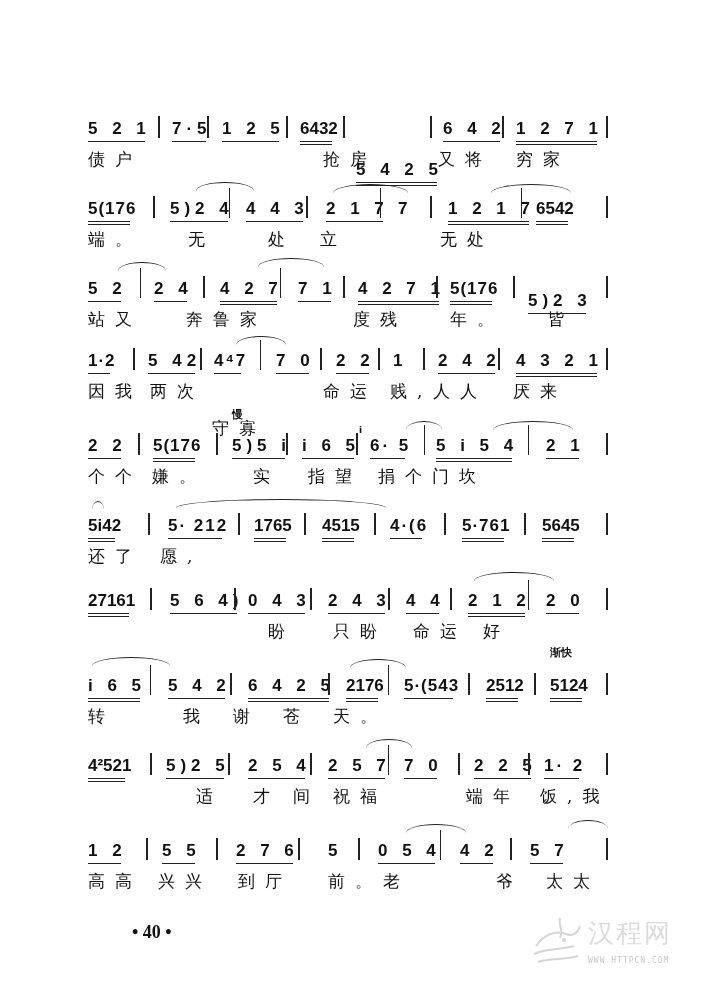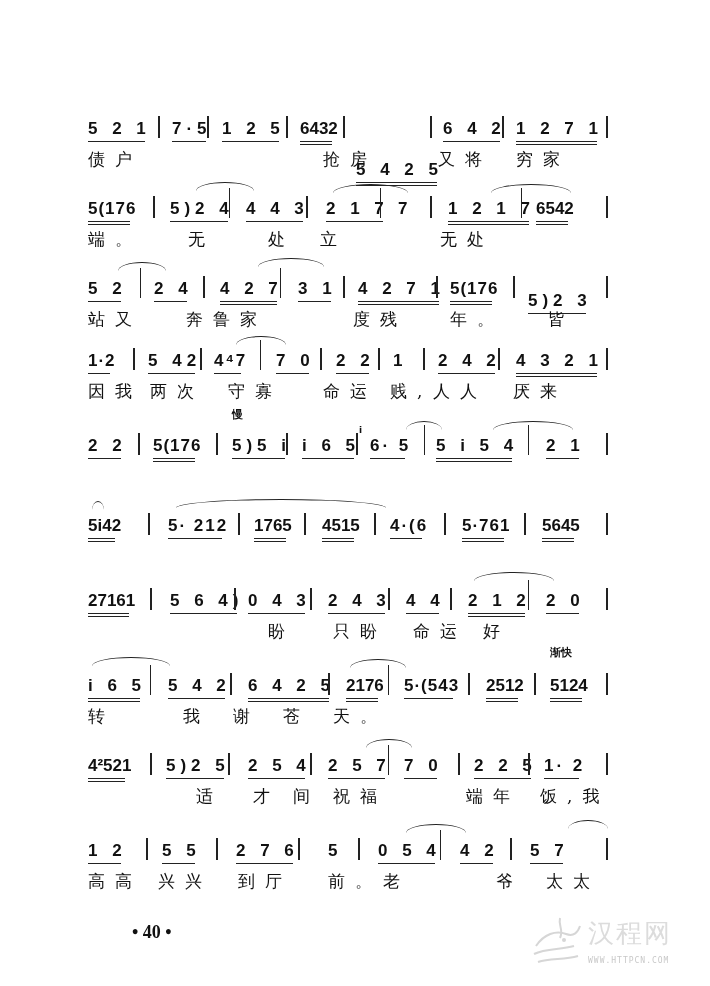--- a/index.html
+++ b/index.html
@@ -91,21 +91,21 @@
   <div class="row" style="top:268px;">
     <div class="notes">
       <div class="m" style="left:0px;"><span>5 2</span><i class="u1"></i></div>
       <div class="slur" style="left:30px; top:-6px; width:48px;"></div>
       <div class="bar" style="left:52px; top:0; height:30px; width:1px;"></div>
       <div class="m" style="left:66px;"><span>2 4</span><i class="u1"></i></div>
       <div class="bar" style="left:115px;"></div>
       <div class="m" style="left:132px;"><span>4 2 7</span><i class="u1"></i><i class="u2"></i></div>
       <div class="slur" style="left:170px; top:-10px; width:66px;"></div>
       <div class="bar" style="left:192px; top:0; height:30px; width:1px;"></div>
-      <div class="m" style="left:210px;"><span>3 1</span><i class="u1"></i></div>
+      <div class="m" style="left:210px;"><span>7 1</span><i class="u1"></i></div>
       <div class="bar" style="left:255px;"></div>
       <div class="m" style="left:270px;"><span>4 2 7 1</span><i class="u1"></i><i class="u2"></i></div>
       <div class="bar" style="left:348px;"></div>
       <div class="m" style="left:362px; letter-spacing:1px;"><span>5(176</span><i class="u1"></i><i class="u2"></i></div>
       <div class="bar" style="left:425px;"></div>
       <div class="m" style="left:440px;margin-top:12px;"><span>5)2 3</span><i class="u1"></i></div>
       <div class="bar" style="left:518px;"></div>
     </div>
     <div class="lyrics">
       <span class="ly" style="left:0px;">站又</span>
@@ -132,21 +132,21 @@
       <div class="m" style="left:305px;"><span>1</span></div>
       <div class="bar" style="left:335px;"></div>
       <div class="m" style="left:350px;"><span>2 4 2</span><i class="u1"></i></div>
       <div class="bar" style="left:410px;"></div>
       <div class="m" style="left:428px;"><span>4 3 2 1</span><i class="u1"></i><i class="u2"></i></div>
       <div class="bar" style="left:518px;"></div>
     </div>
     <div class="lyrics">
       <span class="ly" style="left:0px;">因我</span>
       <span class="ly" style="left:62px;">两次</span>
-      <span class="ly" style="left:140px;">守寡</span>
+      <span class="ly" style="left:124px;margin-top:37px;">守寡</span>
       <span class="ly" style="left:235px;">命运</span>
       <span class="ly" style="left:302px;">贱,</span>
       <span class="ly" style="left:345px;">人人</span>
       <span class="ly" style="left:425px;">厌来</span>
     </div>
   </div>
 
   <div class="row" style="top:425px;">
     <span class="mark" style="left:144px; top:-18px;">慢</span>
     <div class="notes">
@@ -161,20 +161,27 @@
       <span class="mark" style="left:271px; top:0px; font-size:9px;">i</span>
       <div class="m" style="left:282px; letter-spacing:3px;"><span>6· 5</span><i class="u1"></i></div>
       <div class="slur" style="left:318px; top:-4px; width:36px;"></div>
       <div class="bar" style="left:336px; top:0; height:30px; width:1px;"></div>
       <div class="m" style="left:348px;"><span>5 i 5 4</span><i class="u1"></i><i class="u2"></i></div>
       <div class="slur" style="left:405px; top:-4px; width:80px;"></div>
       <div class="bar" style="left:440px; top:0; height:30px; width:1px;"></div>
       <div class="m" style="left:458px;"><span>2 1</span><i class="u1"></i></div>
       <div class="bar" style="left:518px;"></div>
     </div>
+    <div class="lyrics">
+      <span class="ly" style="left:0px;">个个</span>
+      <span class="ly" style="left:64px;">嫌。</span>
+      <span class="ly" style="left:165px;">实</span>
+      <span class="ly" style="left:220px;">指望</span>
+      <span class="ly" style="left:290px;">捐个门坎</span>
+    </div>
   </div>
 
   <div class="row" style="top:505px;">
     <div class="notes">
       <div class="m" style="left:0px; letter-spacing:0;"><span>5i42</span><i class="u1"></i><i class="u2"></i></div>
       <div class="slur" style="left:4px; top:-4px; width:12px;"></div>
       <div class="bar" style="left:60px;"></div>
       <div class="m" style="left:80px; letter-spacing:2px;"><span>5· 212</span><i class="u1"></i></div>
       <div class="slur" style="left:88px; top:-6px; width:210px;"></div>
       <div class="bar" style="left:150px;"></div>
@@ -182,20 +189,24 @@
       <div class="bar" style="left:216px;"></div>
       <div class="m" style="left:234px; letter-spacing:0;"><span>4515</span><i class="u1"></i><i class="u2"></i></div>
       <div class="bar" style="left:286px;"></div>
       <div class="m" style="left:302px; letter-spacing:2px;"><span>4·(6</span><i class="u1"></i></div>
       <div class="bar" style="left:356px;"></div>
       <div class="m" style="left:374px; letter-spacing:1px;"><span>5·761</span><i class="u1"></i><i class="u2"></i></div>
       <div class="bar" style="left:436px;"></div>
       <div class="m" style="left:454px; letter-spacing:0;"><span>5645</span><i class="u1"></i><i class="u2"></i></div>
       <div class="bar" style="left:518px;"></div>
     </div>
+    <div class="lyrics">
+      <span class="ly" style="left:0px;">还了</span>
+      <span class="ly" style="left:72px;">愿,</span>
+    </div>
   </div>
 
   <div class="row" style="top:580px;">
     <div class="notes">
       <div class="m" style="left:0px; letter-spacing:0;"><span>27161</span><i class="u1"></i><i class="u2"></i></div>
       <div class="bar" style="left:62px;"></div>
       <div class="m" style="left:82px;text-align:center;"><span>5 6 4)</span><i class="u1"></i></div>
       <div class="bar" style="left:146px;"></div>
       <div class="m" style="left:160px;"><span>0 4 3</span><i class="u1"></i></div>
       <div class="bar" style="left:222px;"></div>

